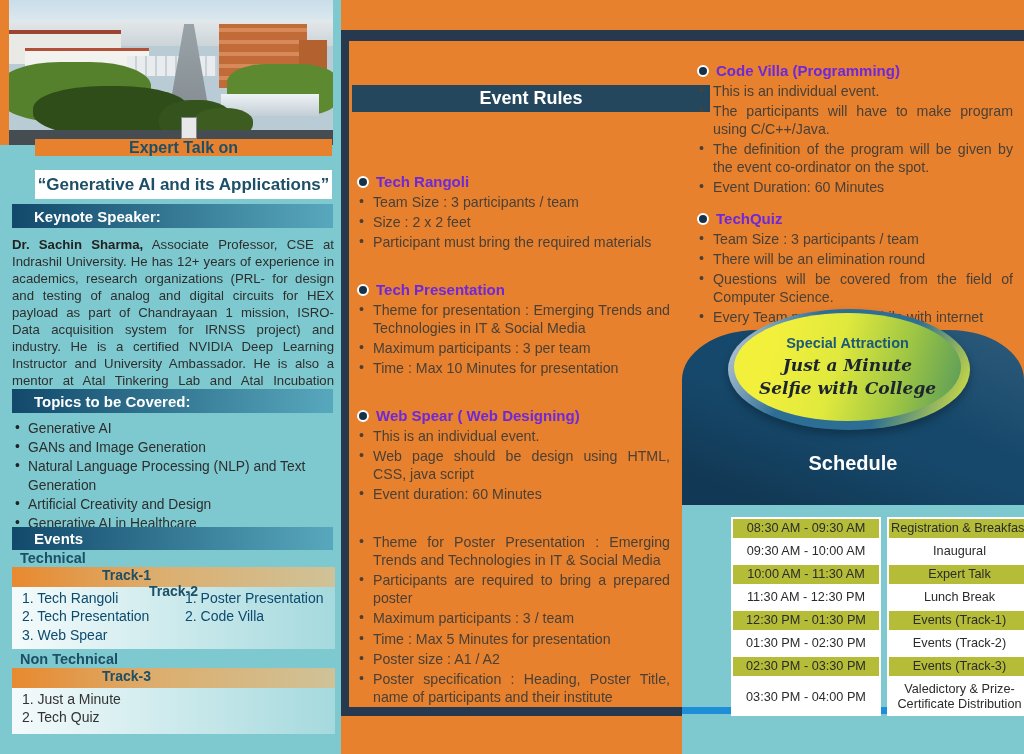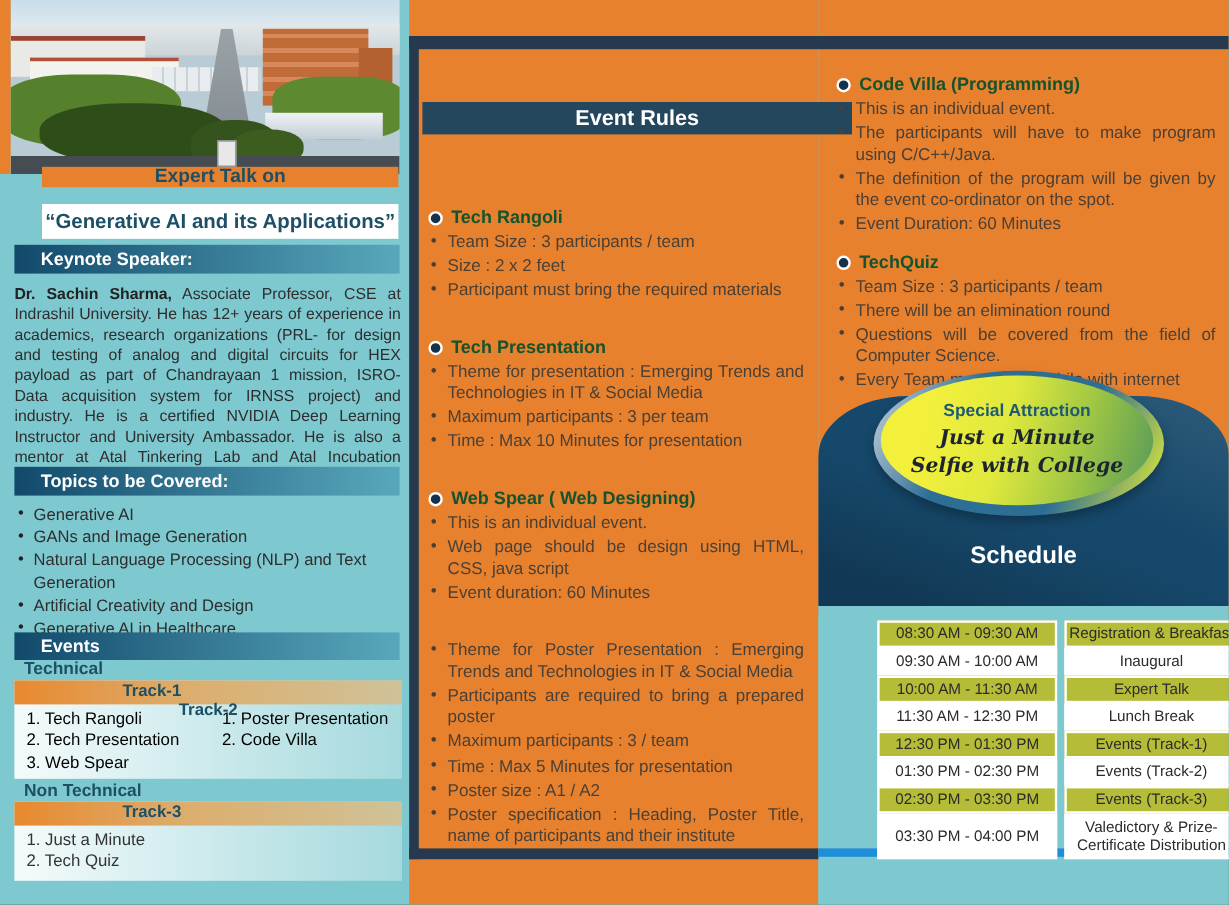--- a/index.html
+++ b/index.html
@@ -64,34 +64,34 @@
   .tech-label.t2 { top:651px; }
   .light-block { position:absolute; left:12px; width:323px;
     background:linear-gradient(to right, rgba(255,255,255,0.92), rgba(255,255,255,0.30)); }
   .lb1 { top:567px; height:82px; }
   .lb2 { top:668px; height:66px; }
   .track-banner { position:absolute; left:12px; width:323px; height:20px;
     background:linear-gradient(to right,#e8892f,#dcae6e 45%,#cfc298);
     display:flex; align-items:center; color:#1d4f66; font-weight:bold; font-size:14px;flex-direction:column; }
   .tb1 { top:567px; } .tb3 { top:668px; }
   .track-banner .c1 { width:163px; padding-left:10px; }
-  .track-lists { position:absolute; left:22px; top:589px; display:flex; font-size:14px; color:#000000; line-height:1.32; }
+  .track-lists { position:absolute; left:22px; top:589px; display:flex; font-size:14px; color:#0c4a6e; line-height:1.32; }
   .track-lists .col1 { width:163px; }
   .track3-list { position:absolute; left:22px; top:690px; font-size:14px; color:#333; line-height:1.32; }
   .plainlist { list-style:none; }
 
   
   .event-rules { position:absolute; left:352px; top:85px; width:358px; height:27px; background:#24475e;
     color:#fff; font-weight:bold; font-size:18px; display:flex; align-items:center; justify-content:center; }
   .mid-content { position:absolute; left:357px; top:143px; width:313px; }
   .right-content { position:absolute; left:697px; top:62px; width:316px; }
   .sec { margin-bottom:26px; }
   .mid-content .sec { margin-bottom:29px;margin-top:30px; }
   .right-content .sec { margin-bottom:14px; }
-  .sec-title { display:flex; align-items:flex-start; color:#14532d; font-weight:bold; font-size:15px;
+  .sec-title { display:flex; align-items:flex-start; color:#6d28d9; font-weight:bold; font-size:15px;
     margin-bottom:3px; }
   .ring-dot { width:8px; height:8px; border-radius:50%; background:#16324a; border:2.5px solid #ffffff;
     box-sizing:content-box; margin:3px 7px 0 0; flex:none; }
   .sec ul { list-style:none; }
   .sec li { position:relative; padding-left:16px; font-size:14.2px; color:#4a4036; line-height:1.27;
     margin-bottom:2px; text-align:justify; }
   .sec li::before { content:"•"; position:absolute; left:2px; top:-1px; color:#4a4036; }
 
   
   .navy-shape { position:absolute; left:682px; top:330px; width:342px; height:175px; background:#16486b;

